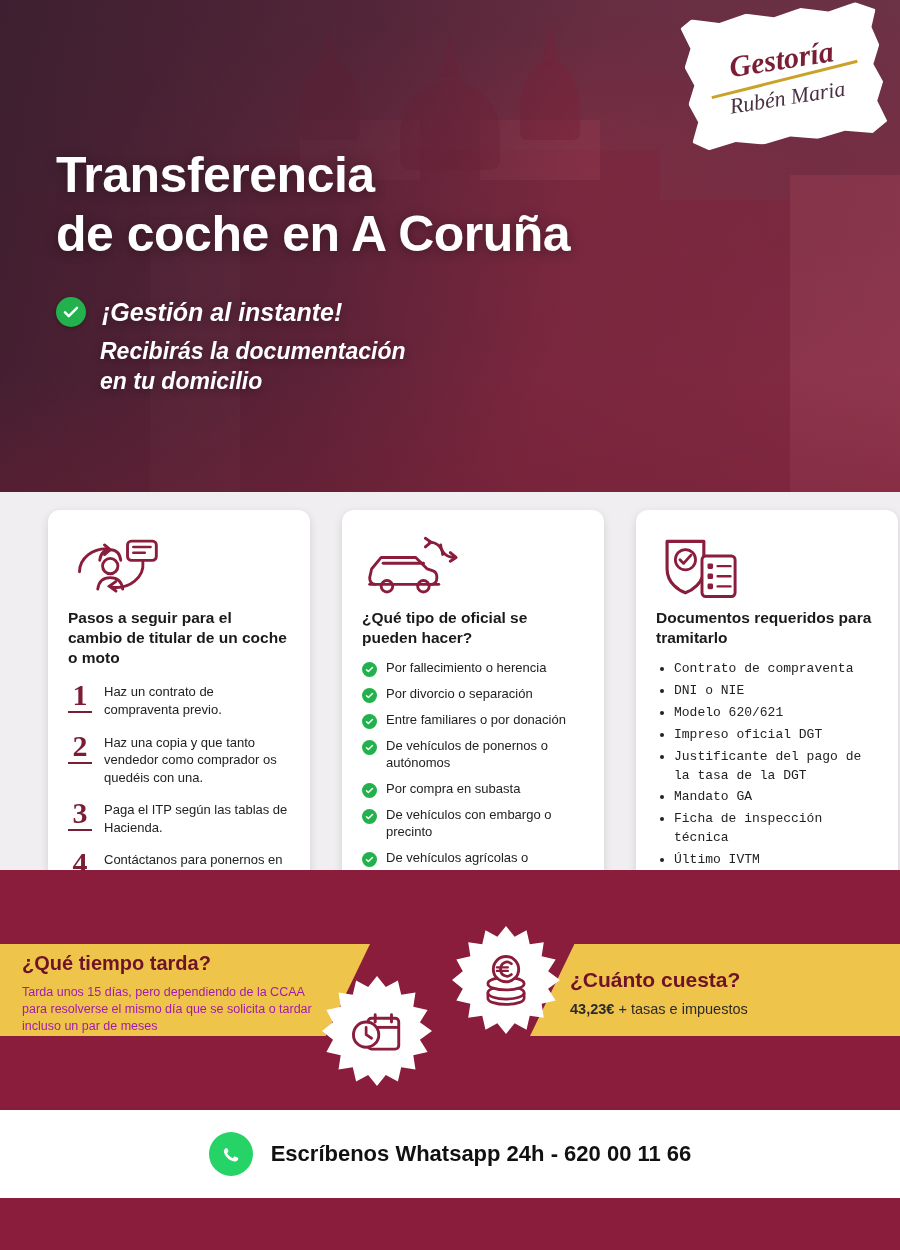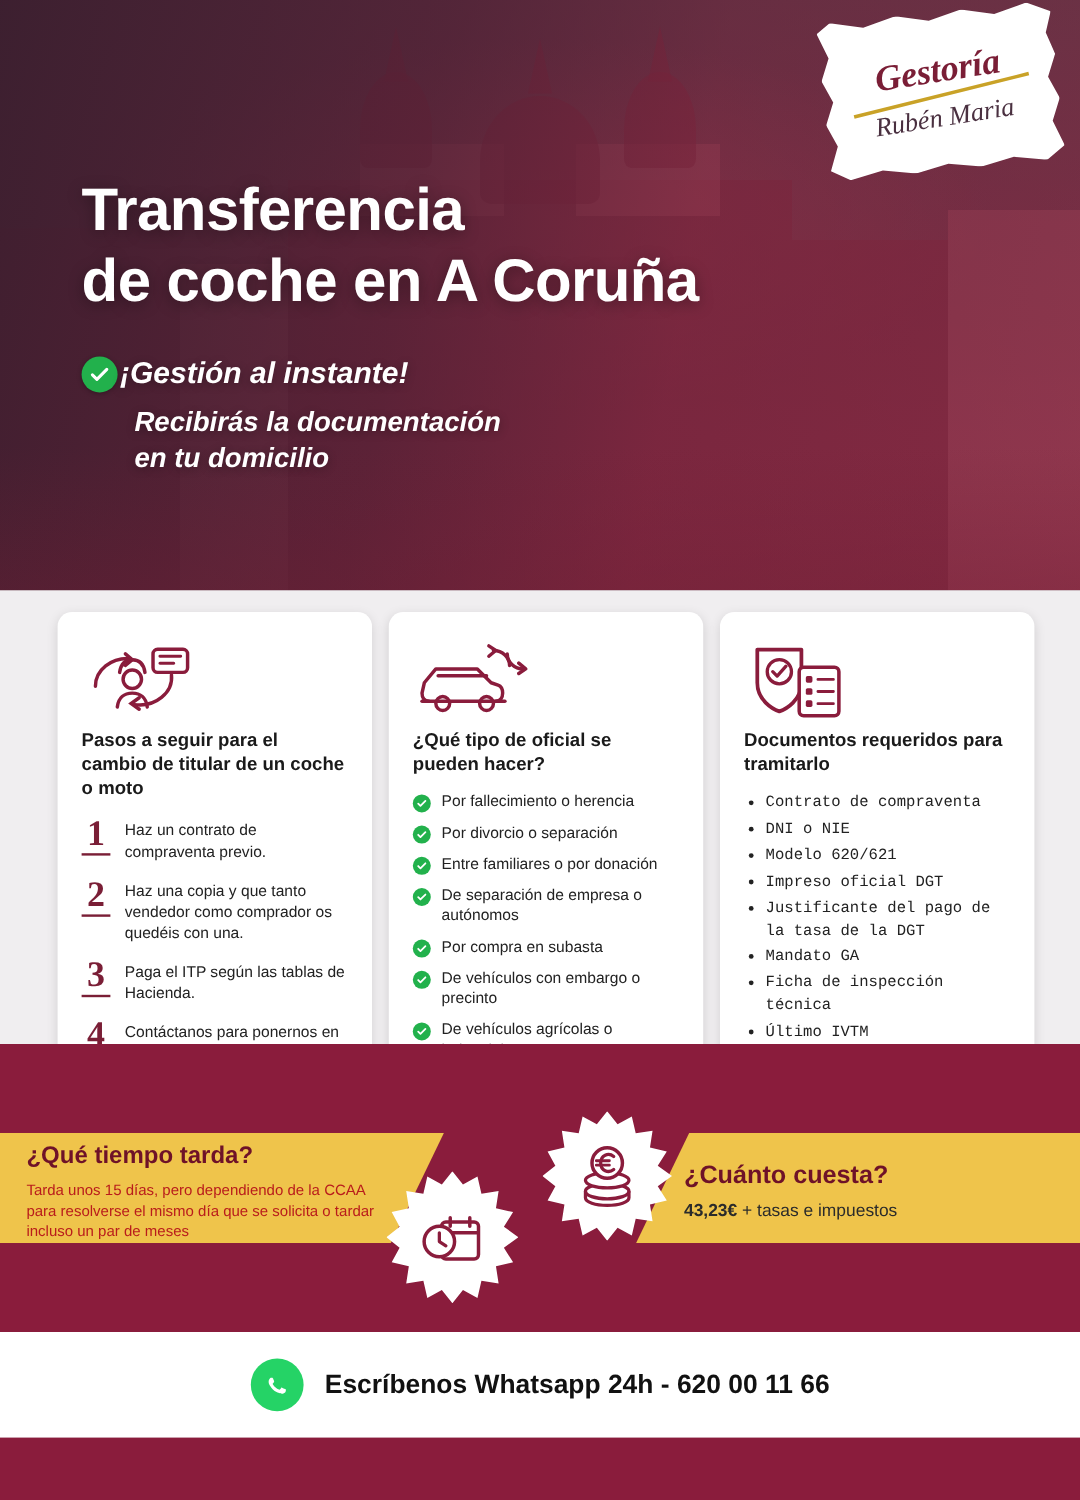--- a/index.html
+++ b/index.html
@@ -49,32 +49,32 @@
   .hero-veil {
     position: absolute; inset: 0;
     background:
       linear-gradient(100deg, rgba(58,30,46,0.92) 0%, rgba(80,32,52,0.72) 38%, rgba(122,38,62,0.42) 62%, rgba(150,50,74,0.30) 100%);
   }
   .hero-bottom-fade {
     position: absolute; left:0; right:0; bottom:0; height: 120px;
     background: linear-gradient(180deg, rgba(110,30,52,0) 0%, rgba(110,30,52,0.35) 100%);
   }
 
-  .hero-content { position: absolute; left: 68px; top: 146px; z-index: 5; }
+  .hero-content { position: absolute; left: 56px; top: 146px; z-index: 5; }
   .hero-title {
     color: #fff;
     font-size: 50px;
     font-weight: bold;
     line-height: 1.17;
     letter-spacing: -0.5px;
     text-shadow: 0 2px 12px rgba(0,0,0,0.35);
   }
   .hero-sub-row {
-    display: flex; 
-    margin-top: 34px; gap: 2px;
+    display: flex; align-items: center;
+    margin-top: 34px; gap: 16px;
   }
   .check-badge {
     width: 30px; height: 30px; border-radius: 50%;
     background: #22b14c;
     display: flex; align-items: center; justify-content: center;
     flex: 0 0 auto;
     box-shadow: 0 1px 4px rgba(0,0,0,0.3);
   }
   .check-badge svg { width: 18px; height: 18px; }
   .hero-sub {
@@ -111,21 +111,21 @@
   .logo-bottom { color: #4a3040; font-size: 22px; font-style: italic; font-family: "Liberation Serif", serif; }
 
   
   .cards-band {
     position: absolute; top: 492px; left: 0;
     width: 900px; height: 378px;
     background: #f0eef0;
   }
   .cards {
     position: absolute; top: 18px; left: 48px;
-    display: flex; gap: 14px;
+    display: flex; gap: 32px;
   }
   .card {
     width: 262px;
     background: #fff;
     border-radius: 12px;
     box-shadow: 0 3px 10px rgba(0,0,0,0.12);
     padding: 22px 20px 24px;
   }
   .card.c1 { height: 390px; }
   .card.c2 { height: 390px; }
@@ -178,21 +178,21 @@
     background: #efc44b;
     clip-path: polygon(12% 0, 100% 0, 100% 100%, 0 100%);
     z-index: 3;
   }
   .yl-title {
     position: absolute; left: 22px; top: 952px; z-index: 5;
     color: #6e1228; font-size: 20px; font-weight: bold;
   }
   .yl-text {
     position: absolute; left: 22px; top: 984px; width: 290px; z-index: 5;
-    color: #b91c1c; font-size: 12.5px; line-height: 1.35;
+    color: #a21caf; font-size: 12.5px; line-height: 1.35;
   }
   .yr-title {
     position: absolute; left: 570px; top: 968px; z-index: 5;
     color: #6e1228; font-size: 21px; font-weight: bold;
   }
   .yr-text {
     position: absolute; left: 570px; top: 1001px; z-index: 5;
     color: #2b2b2b; font-size: 14.5px;
   }
   .yr-text b { color: #2b2b2b; }
@@ -364,21 +364,21 @@
                 </svg>
               </span>
             <span class="chk-text">Entre familiares o por donación</span>
           </li>
           <li class="chk-item">
             <span class="chk">
                 <svg viewBox="0 0 24 24">
                   <path d="M4 12.5l5 5L20 6.5" fill="none" stroke="#fff" stroke-width="4" stroke-linecap="round" stroke-linejoin="round"></path>
                 </svg>
               </span>
-            <span class="chk-text">De separación de empresa o autónomos</span>
+            <span class="chk-text">De vehículos de ponernos o autónomos</span>
           </li>
           <li class="chk-item">
             <span class="chk">
                 <svg viewBox="0 0 24 24">
                   <path d="M4 12.5l5 5L20 6.5" fill="none" stroke="#fff" stroke-width="4" stroke-linecap="round" stroke-linejoin="round"></path>
                 </svg>
               </span>
             <span class="chk-text">Por compra en subasta</span>
           </li>
           <li class="chk-item">

